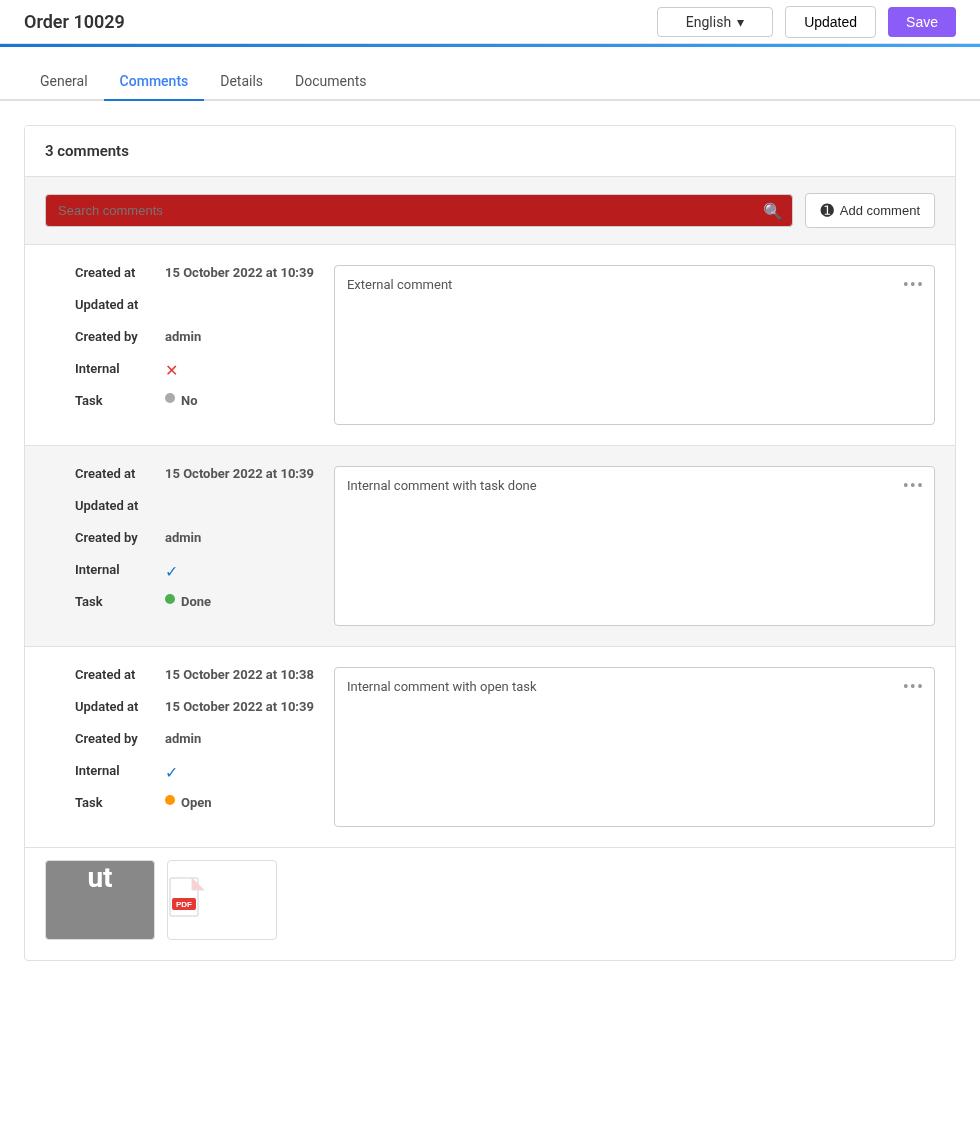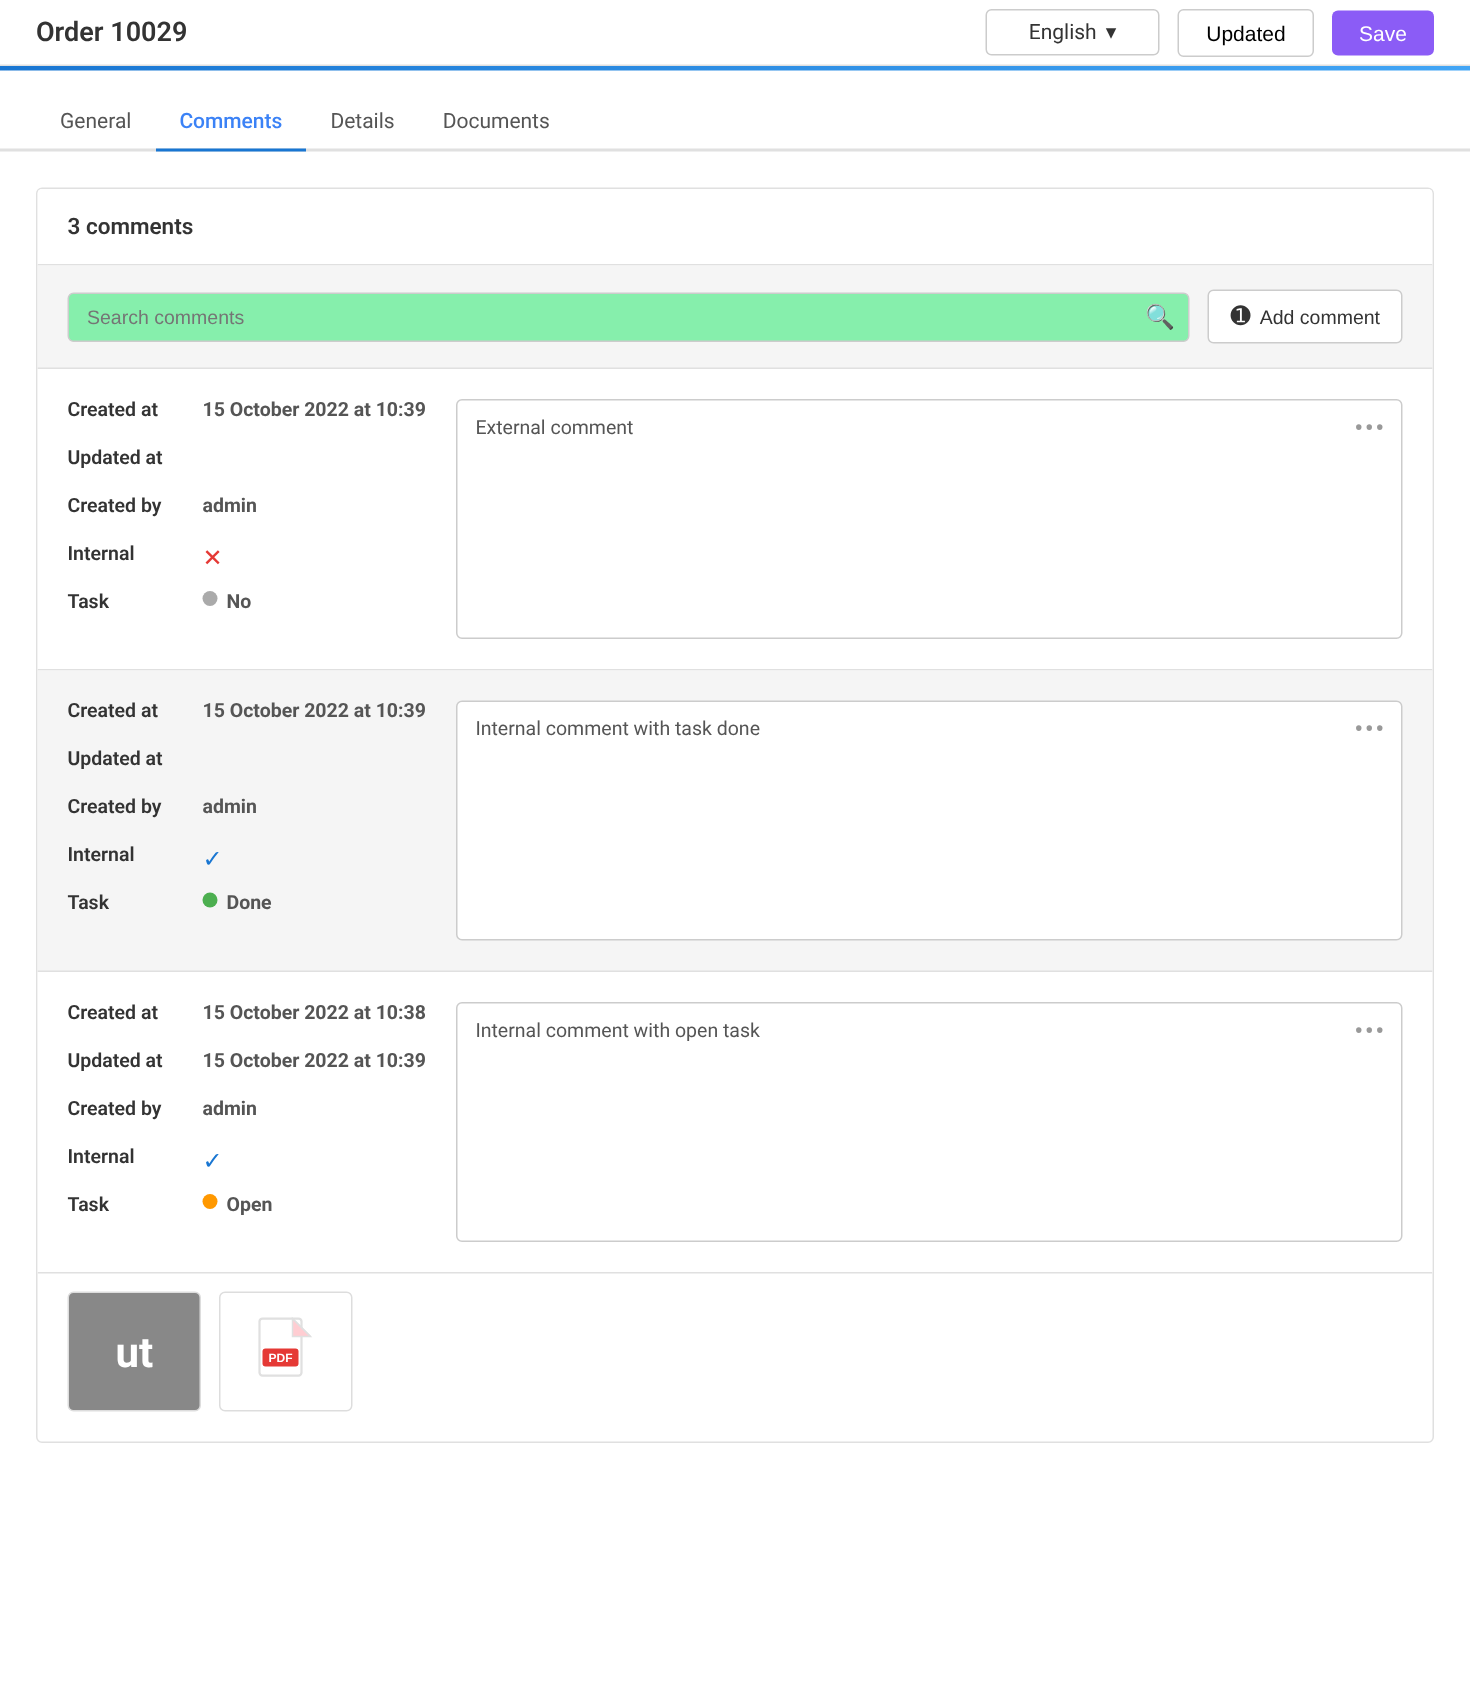--- a/index.html
+++ b/index.html
@@ -105,21 +105,21 @@
     .search-wrapper {
       flex: 1;
       position: relative;
     }
     .search-input {
       width: 100%;
       padding: 8px 56px 8px 12px;
       border: 1px solid #ccc;
       border-radius: 4px;
       font-size: 13px;
-      background: #86efac;
+      background: #b91c1c;
       outline: none;
     }
     .search-icon {
       position: absolute;
       right: 10px;
       top: 50%;
       transform: translateY(-50%);
       color: #999;
       font-size: 16px;
     }
@@ -143,20 +143,21 @@
       padding: 20px;
       border-bottom: 1px solid #e0e0e0;
       display: flex;
       gap: 20px;
     }
     .comment-card.alt {
       background: #f5f5f5;
     }
     .comment-meta {
       min-width: 230px;
+      margin-left: 30px;
     }
     .meta-row {
       display: flex;
       align-items: flex-start;
       margin-bottom: 10px;
       min-height: 22px;
     }
     .meta-label {
       font-weight: 600;
       min-width: 90px;
@@ -206,26 +207,25 @@
     }
 
     
     .attachments-row {
       display: flex;
       gap: 12px;
       margin-top: 12px;
       padding: 0 20px 20px 20px;
     }
     .attachment-thumb {
-      width: 89px;
+      width: 110px;
       height: 80px;
       border: 1px solid #ddd;
       border-radius: 4px;
       display: flex;
-      align-items: center;
       justify-content: center;
       background: #eee;
       cursor: pointer;
       overflow: hidden;
     }
     .attachment-thumb.text-thumb {
       background: #888;
       color: #fff;
       font-size: 28px;
       font-weight: 700;

